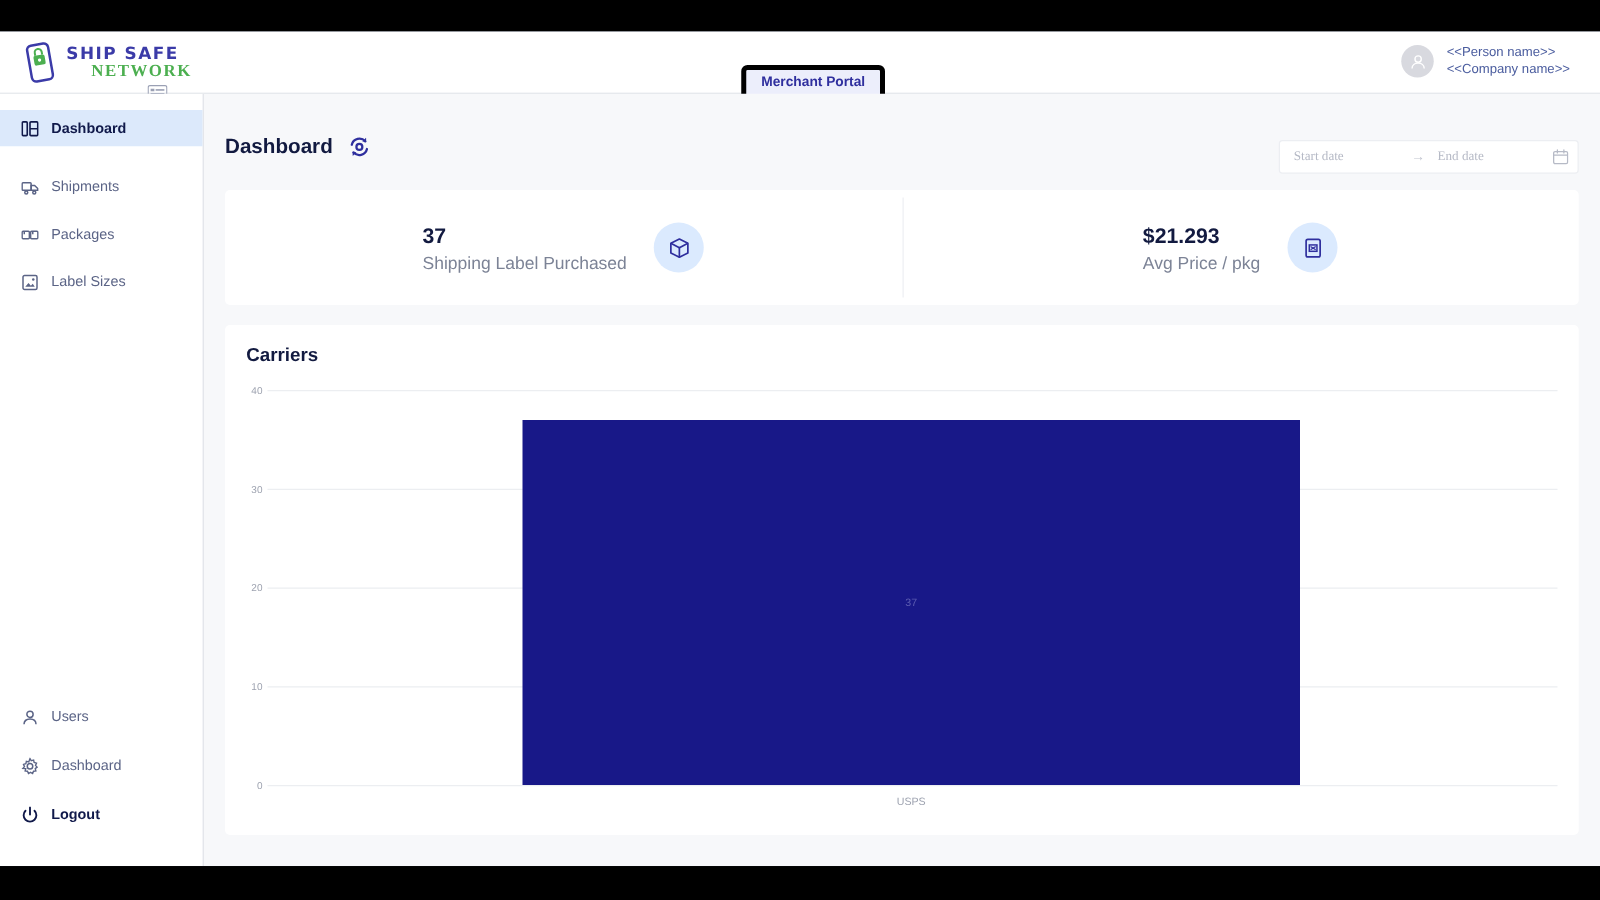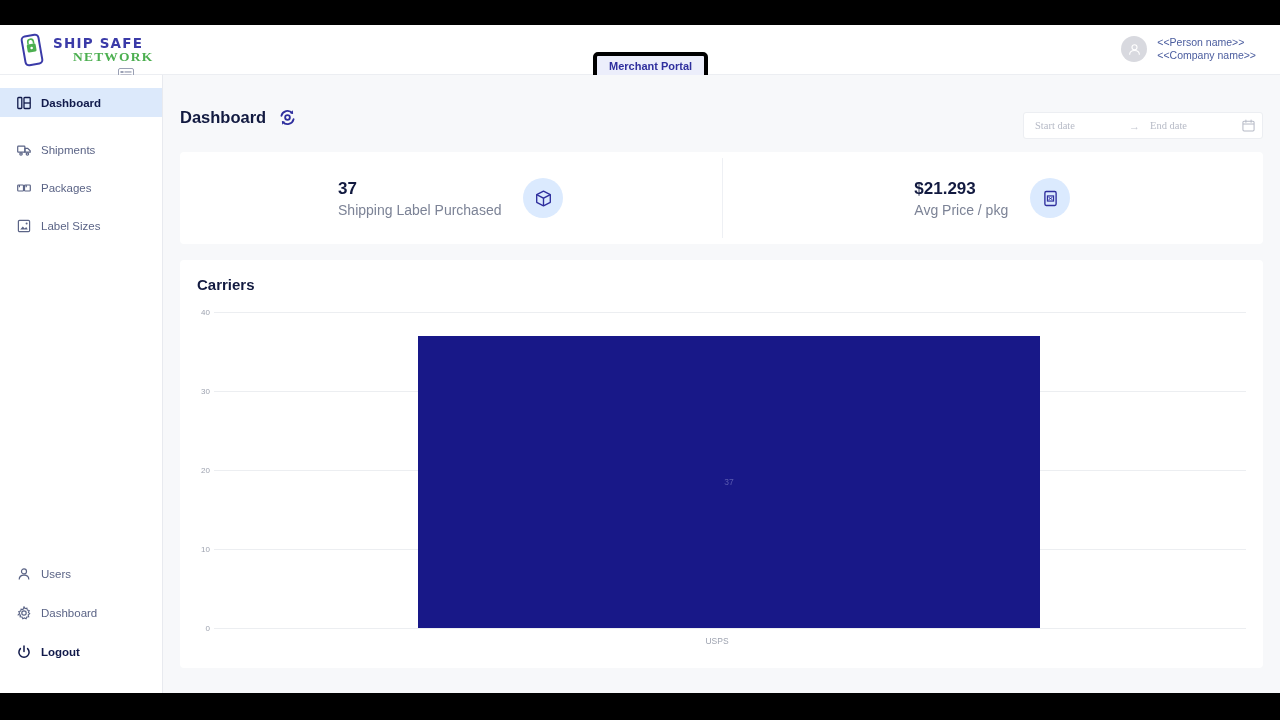--- a/index.html
+++ b/index.html
@@ -384,20 +384,20 @@
         <div class="ytick" style="top:0px">40</div>
         <div class="ytick" style="top:79px">30</div>
         <div class="ytick" style="top:158px">20</div>
         <div class="ytick" style="top:237px">10</div>
         <div class="ytick" style="top:316px">0</div>
 
         <div class="bar" style="left:238px; width:622px; top:24px; height:292px;">
           <span class="bar-label">37</span>
         </div>
 
-        <div class="xtick" style="left:537px; top:324px">USPS</div>
+        <div class="xtick" style="left:549px; top:324px">USPS</div>
       </div>
     </div>
 
   </div>
 </div>
 
 <div class="chrome-bottom"></div>
 
 </body></html>

